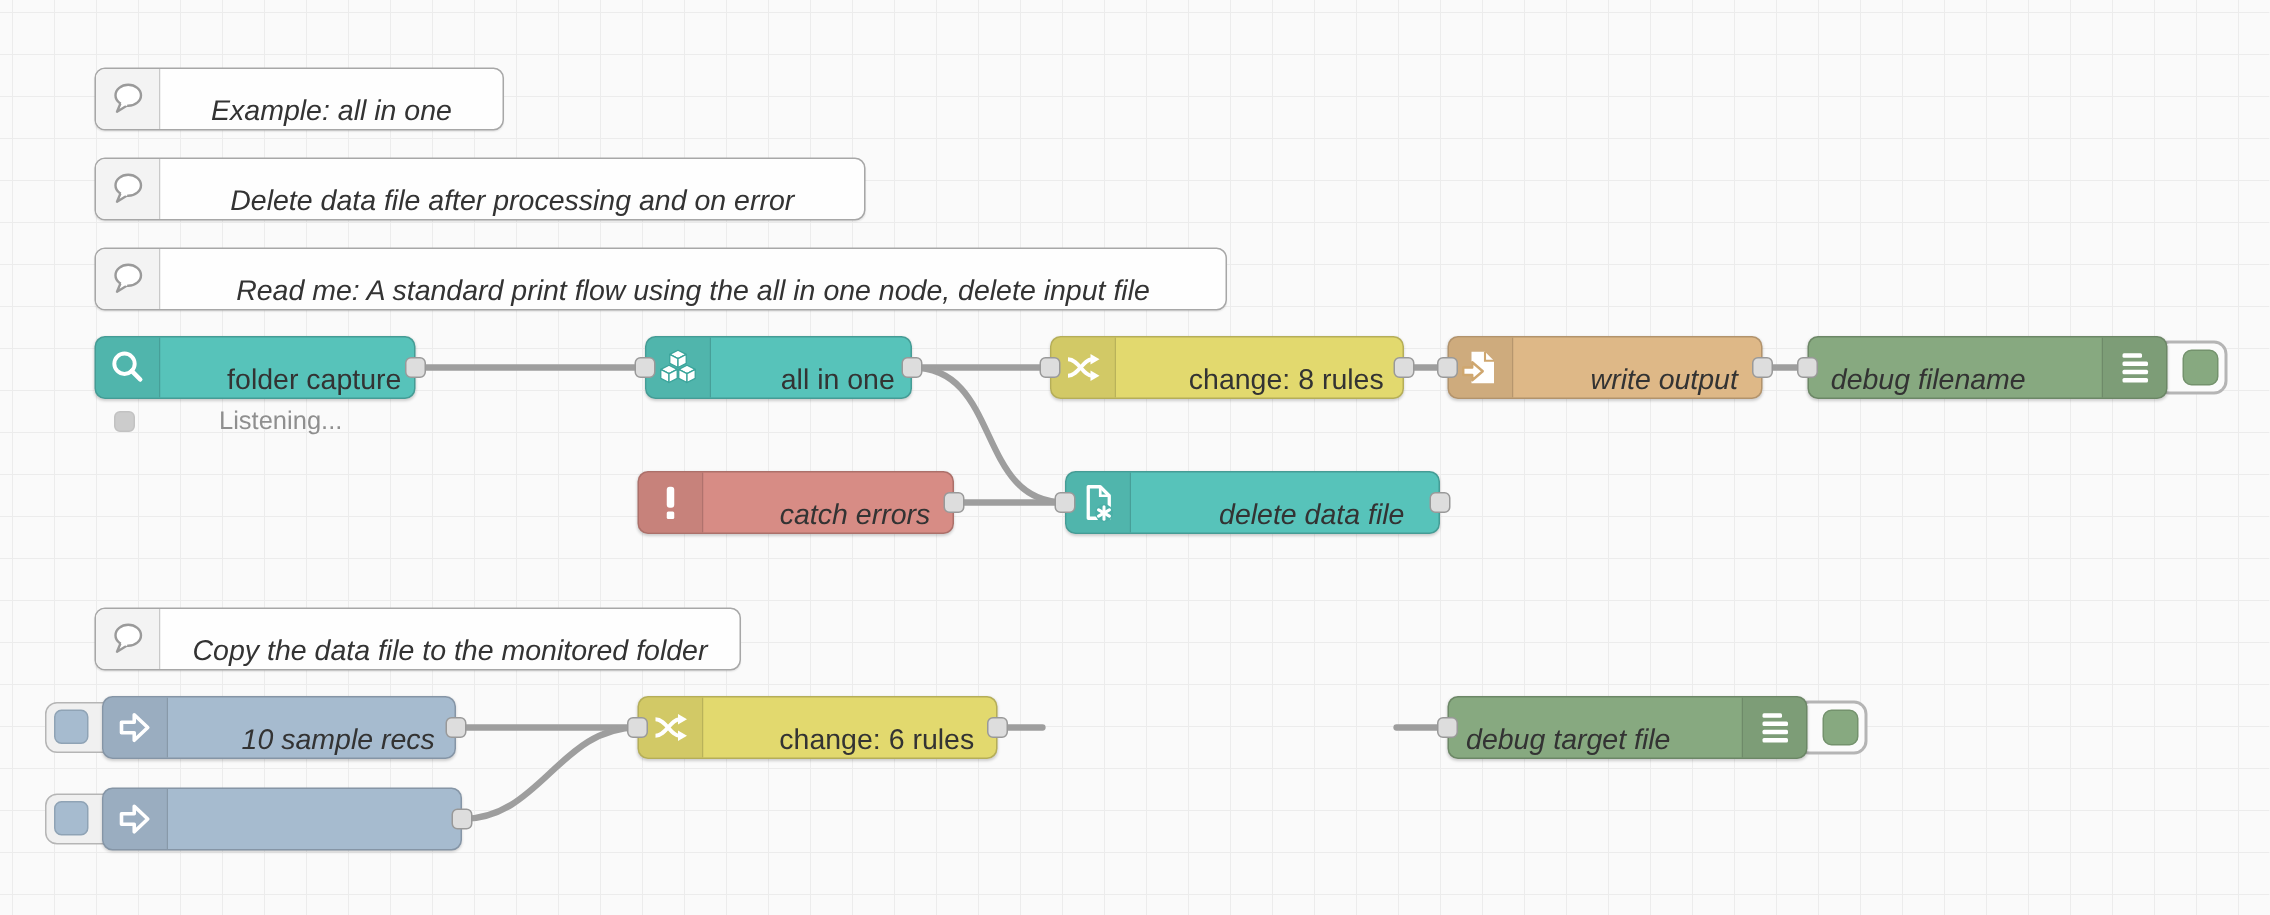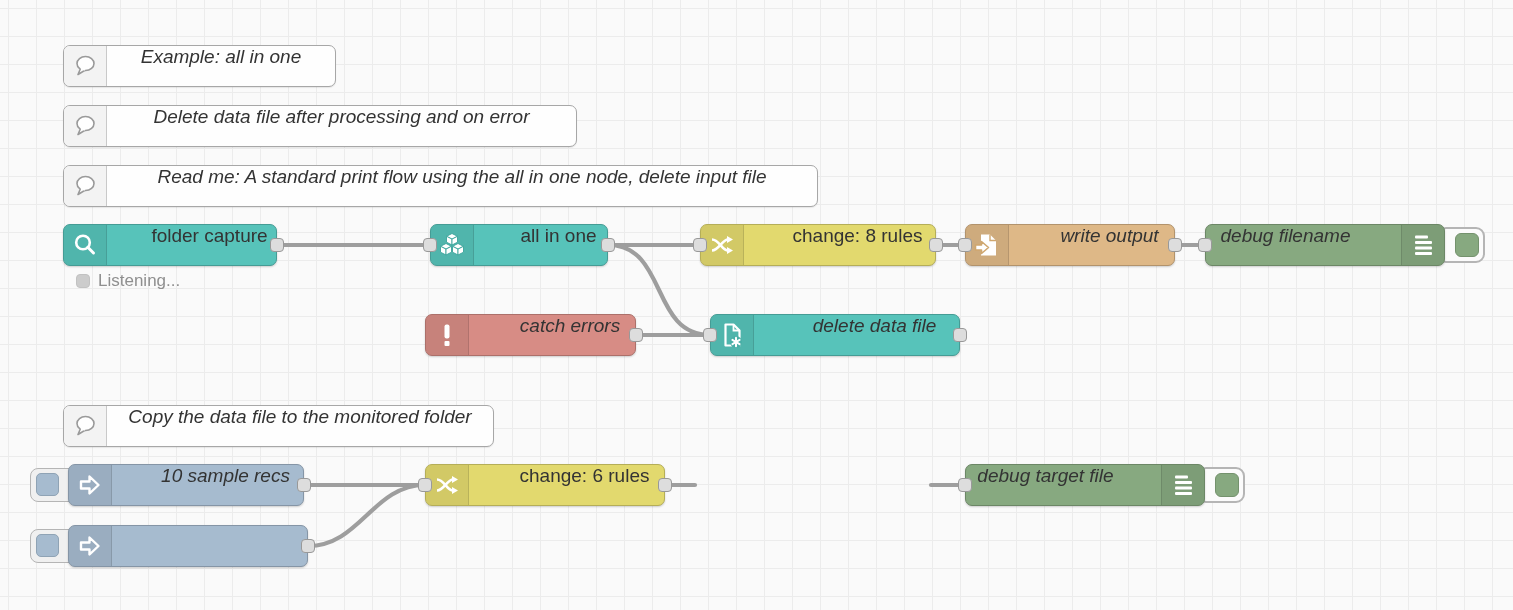--- a/index.html
+++ b/index.html
@@ -9,21 +9,21 @@
     background-image:linear-gradient(#ececec 1px, transparent 1px),
                      linear-gradient(90deg,#ececec 1px, transparent 1px);
     background-size:28px 28px;
     background-position:8px 8px;
   }
   .wires{position:absolute;left:0;top:0;z-index:1;}
   .wire{stroke:#9e9e9e;stroke-width:4.2;fill:none;stroke-linecap:round;}
 
   
   .node,.comment{
-    position:absolute;height:42px;border-radius:7px;display:flex;align-items:flex-start;
+    position:absolute;height:42px;border-radius:7px;display:flex;align-items:flex-end;
     box-sizing:border-box;z-index:3;box-shadow:0 1px 2px rgba(0,0,0,.18);
   }
   .node{background:var(--fill);border:1px solid var(--border);gap:36px;}
   .comment{background:#fefefe;border:1px solid #a7a7a7;box-shadow:0 1px 1px rgba(0,0,0,.08);}
   .icon-area{
     width:42px;height:100%;flex:0 0 42px;display:flex;align-items:center;justify-content:center;
     background:rgba(0,0,0,0.07);border-right:1px solid rgba(0,0,0,0.12);
     border-radius:6px 0 0 6px;
   }
   .icon-area.right{border-right:none;border-left:1px solid rgba(0,0,0,0.12);border-radius:0 6px 6px 0;}
@@ -64,21 +64,21 @@
     background:#fbfbfb;border:2px solid #b5b5b5;box-sizing:border-box;
   }
   .toggle-inner{
     position:absolute;right:4px;top:4px;width:24px;height:24px;border-radius:6px;
     background:#87a980;border:1px solid #74926d;box-sizing:border-box;
   }
 
   
   .status{position:absolute;display:flex;align-items:center;gap:8px;z-index:3;}
   .status-dot{width:14px;height:14px;border-radius:4px;background:#cccccc;border:1px solid #c2c2c2;box-sizing:border-box;}
-  .status-text{font-size:17px;color:#8f8f8f;}
+  .status-text{font-size:17px;color:#8f8f8f;margin-left:48px;}
 </style>
 </head>
 <body>
 
 <div class="canvas">
 
   <svg class="wires" width="1513" height="610">
     <path class="wire" d="M277,245 H430"></path>
     <path class="wire" d="M608,245 H700"></path>
     <path class="wire" d="M608,245 C668,245 650,335 710,335"></path>

